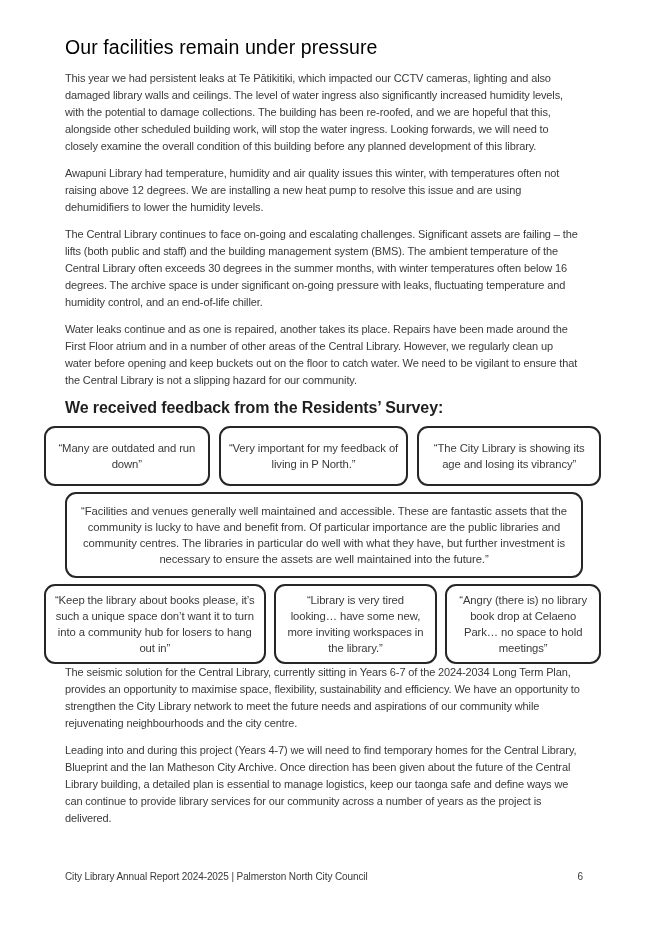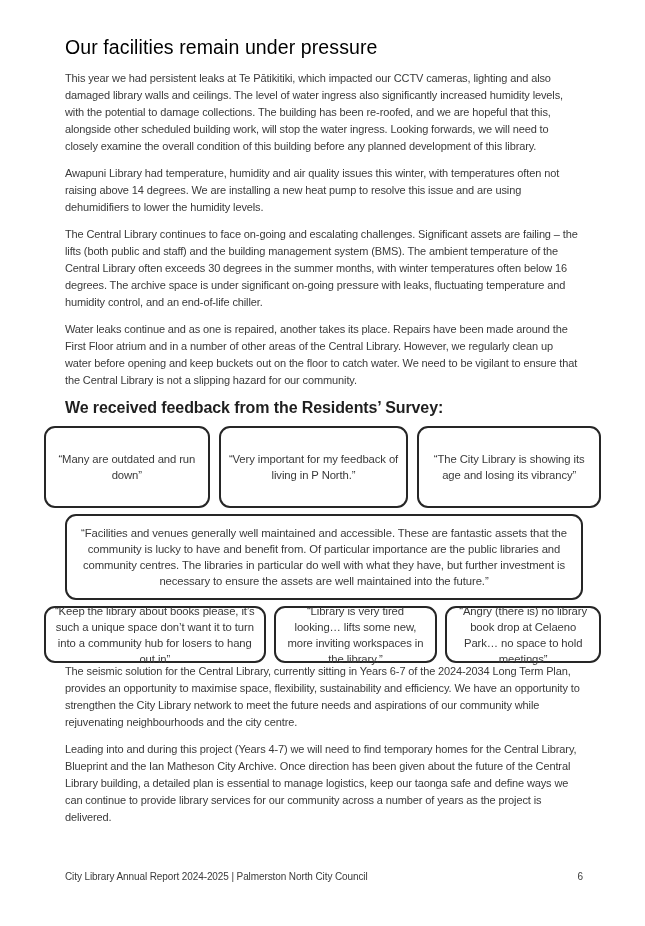--- a/index.html
+++ b/index.html
@@ -50,33 +50,33 @@
     text-align:center;
     font-size:11.3px;
     line-height:16px;
     padding:5px 8px;
     box-sizing:border-box;
     color:#3a3a3a;
     letter-spacing:-0.1px;
     background:#ffffff;
     flex-grow:1;
   }
-  .row-1 .bubble { height:82px; }
+  .row-1 .bubble { height:60px; }
   .b-r1-0 { flex-basis:104px; }
   .b-r1-1 { flex-basis:155px; }
   .b-r1-2 { flex-basis:128px; }
   .b-r1-3 { flex-basis:122px; }
   .bubble-wide {
     margin:6px 18px 6px 21px;
     min-height:86px;
     padding:6px 14px;
     justify-content:flex-end;
   }
   .row-2 { gap:8px; }
-  .row-2 .bubble { height:57px; }
+  .row-2 .bubble { height:80px; }
   .b-r2-0 { flex-basis:222px; }
   .b-r2-1 { flex-basis:164px; }
   .b-r2-2 { flex-basis:156px; }
   .after-bubbles { margin-top:13px; }
   .footer {
     position:absolute;
     left:65px; right:62px; top:871px;
     display:flex;
     justify-content:space-between;
     align-items:baseline;
@@ -86,21 +86,21 @@
   }
 </style>
 </head>
 <body>
 
 <div class="content">
 
   <h1 class="title">Our facilities remain under pressure</h1>
 
   <p class="body">This year we had persistent leaks at Te Pātikitiki, which impacted our CCTV cameras, lighting and also damaged library walls and ceilings. The level of water ingress also significantly increased humidity levels, with the potential to damage collections. The building has been re-roofed, and we are hopeful that this, alongside other scheduled building work, will stop the water ingress. Looking forwards, we will need to closely examine the overall condition of this building before any planned development of this library.</p>
-  <p class="body">Awapuni Library had temperature, humidity and air quality issues this winter, with temperatures often not raising above 14 degrees. We are installing a new heat pump to resolve this issue and are using dehumidifiers to lower the humidity levels.</p>
+  <p class="body">Awapuni Library had temperature, humidity and air quality issues this winter, with temperatures often not raising above 12 degrees. We are installing a new heat pump to resolve this issue and are using dehumidifiers to lower the humidity levels.</p>
   <p class="body">The Central Library continues to face on-going and escalating challenges. Significant assets are failing – the lifts (both public and staff) and the building management system (BMS). The ambient temperature of the Central Library often exceeds 30 degrees in the summer months, with winter temperatures often below 16 degrees. The archive space is under significant on-going pressure with leaks, fluctuating temperature and humidity control, and an end-of-life chiller.</p>
   <p class="body">Water leaks continue and as one is repaired, another takes its place. Repairs have been made around the First Floor atrium and in a number of other areas of the Central Library. However, we regularly clean up water before opening and keep buckets out on the floor to catch water. We need to be vigilant to ensure that the Central Library is not a slipping hazard for our community.</p>
 
   <div class="feedback-heading">We received feedback from the Residents’ Survey:</div>
 
   <div class="bubbles">
     <div class="bubble-row row-1">
       <div class="bubble b-r1-0">
         <span>“Many are outdated and run down”</span>
       </div>
@@ -114,21 +114,21 @@
 
     <div class="bubble bubble-wide">
       <span>“Facilities and venues generally well maintained and accessible. These are fantastic assets that the community is lucky to have and benefit from. Of particular importance are the public libraries and community centres. The libraries in particular do well with what they have, but further investment is necessary to ensure the assets are well maintained into the future.”</span>
     </div>
 
     <div class="bubble-row row-2">
       <div class="bubble b-r2-0">
         <span>“Keep the library about books please, it’s such a unique space don’t want it to turn into a community hub for losers to hang out in”</span>
       </div>
       <div class="bubble b-r2-1">
-        <span>“Library is very tired looking… lifts some new, more inviting workspaces in the library.”</span>
+        <span>“Library is very tired looking… have some new, more inviting workspaces in the library.”</span>
       </div>
       <div class="bubble b-r2-2">
         <span>“Angry (there is) no library book drop at Celaeno Park… no space to hold meetings”</span>
       </div>
     </div>
   </div>
 
   <p class="body after-bubbles">The seismic solution for the Central Library, currently sitting in Years 6-7 of the 2024-2034 Long Term Plan, provides an opportunity to maximise space, flexibility, sustainability and efficiency. We have an opportunity to strengthen the City Library network to meet the future needs and aspirations of our community while rejuvenating neighbourhoods and the city centre.</p>
   <p class="body">Leading into and during this project (Years 4-7) we will need to find temporary homes for the Central Library, Blueprint and the Ian Matheson City Archive. Once direction has been given about the future of the Central Library building, a detailed plan is essential to manage logistics, keep our taonga safe and define ways we can continue to provide library services for our community across a number of years as the project is delivered.</p>
 

